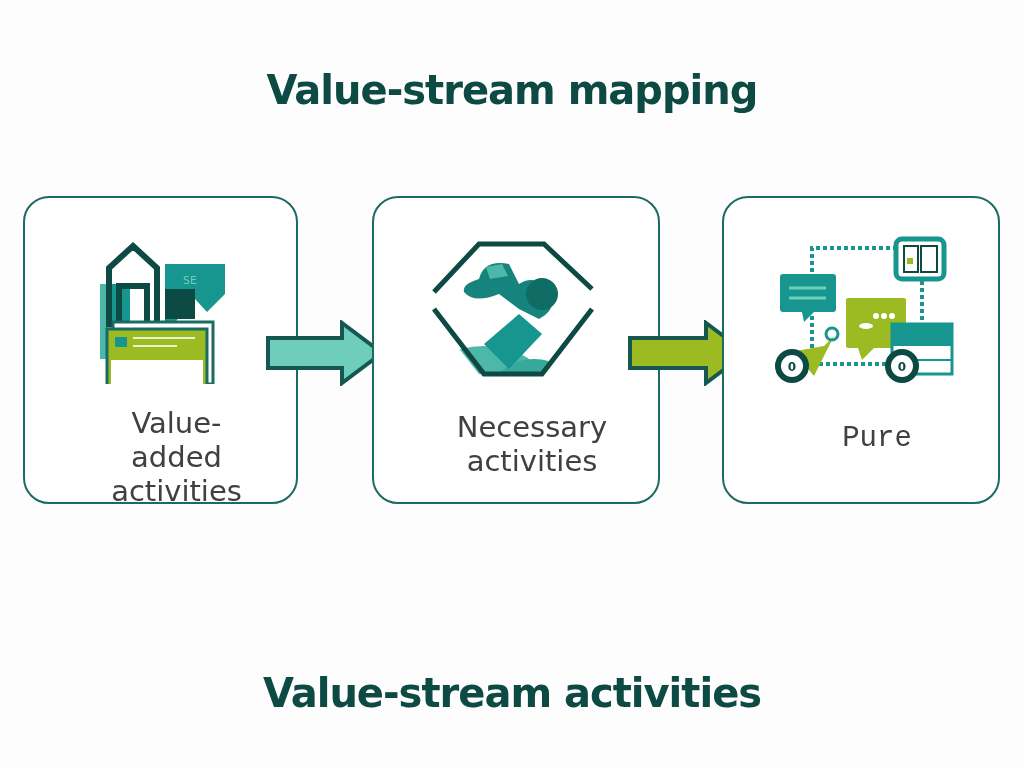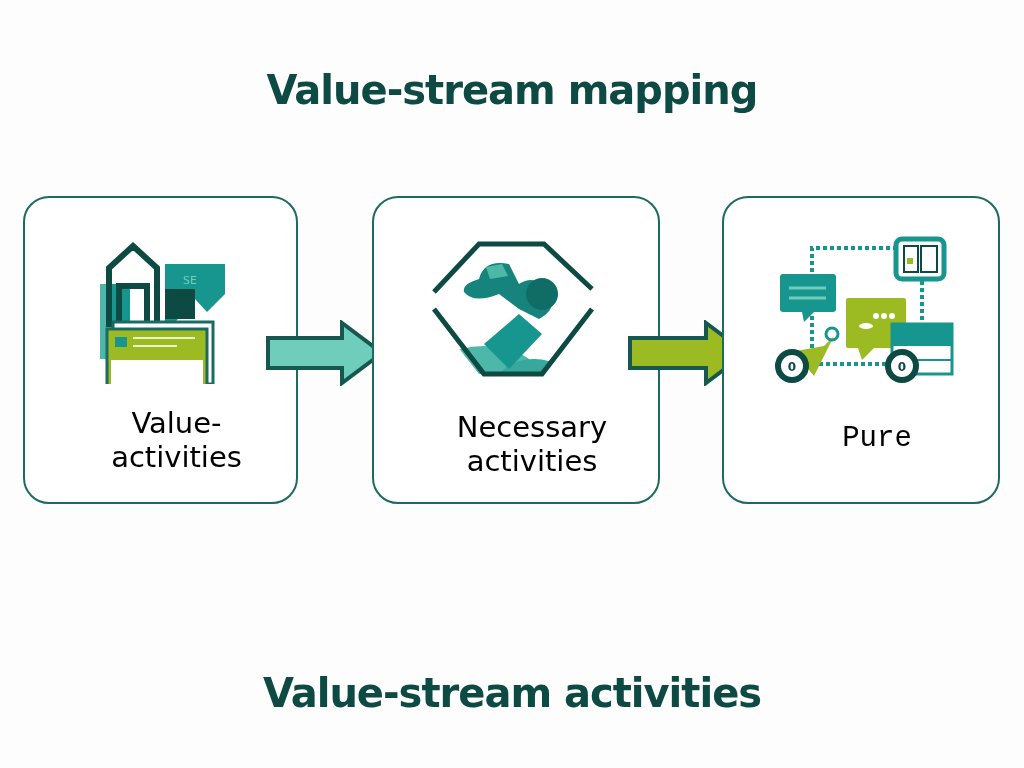--- a/index.html
+++ b/index.html
@@ -4,21 +4,21 @@
 <style>
   html,body{margin:0;padding:0;}
   body{width:1024px;height:768px;background:#fdfdfd;position:relative;overflow:hidden;font-family:"DejaVu Sans","Liberation Sans",sans-serif;color:#0f4b45;}
   .title{position:absolute;left:0;width:1024px;text-align:center;font-family:"DejaVu Sans",sans-serif;font-weight:bold;letter-spacing:-1px;color:#0d4a43;}
   #t1{top:52px;font-size:40px;margin-top:15px;}
   #t2{top:670px;font-size:40px;}
   .box{position:absolute;top:196px;height:308px;border:2.5px solid #1b6b62;border-radius:26px;background:#ffffff;box-sizing:border-box;}
   #b1{left:23px;width:275px;}
   #b2{left:372px;width:288px;}
   #b3{left:722px;width:278px;}
-  .label{position:absolute;left:0;right:0;text-align:center;font-family:"DejaVu Sans",sans-serif;font-size:29px;line-height:34px;color:#000000;margin-left:32px;}
+  .label{position:absolute;left:0;right:0;text-align:center;font-family:"DejaVu Sans",sans-serif;font-size:29px;line-height:34px;color:#404040;margin-left:32px;}
   #b1 .label{top:208px;}
   #b2 .label{top:212px;}
   #b3 .label{top:224px;font-family:Liberation Mono, monospace;}
   .icon{position:absolute;}
   #i1{left:70px;top:36px;width:140px;height:150px;}
   #i2{left:50px;top:36px;width:180px;height:150px;}
   #i3{left:50px;top:38px;width:180px;height:150px;}
   .arrow{position:absolute;}
   #a1{left:266px;top:320px;width:120px;height:66px;}
   #a2{left:628px;top:320px;width:122px;height:66px;}
@@ -39,20 +39,21 @@
     <rect x="70" y="55" width="30" height="30" fill="#0d4a43"></rect>
     <rect x="18" y="88" width="100" height="62" fill="#ffffff" stroke="#1b6b62" stroke-width="3"></rect>
     <rect x="12" y="95" width="100" height="60" fill="#9cbb23" stroke="#1b6b62" stroke-width="3"></rect>
     <rect x="16" y="126" width="92" height="25" fill="#ffffff"></rect>
     <rect x="20" y="103" width="12" height="10" fill="#16968e"></rect>
     <line x1="38" y1="104" x2="100" y2="104" stroke="#e9f2c8" stroke-width="2"></line>
     <line x1="38" y1="112" x2="82" y2="112" stroke="#e9f2c8" stroke-width="2"></line>
   </svg>
   <div class="label">
     <div>Value-</div>
+    <div>added</div>
     <div>activities</div>
   </div>
 </div>
 
 <svg id="a1" class="arrow" viewBox="0 0 120 66">
   <polygon points="2,18 76,18 76,3 116,33 76,63 76,48 2,48" fill="#6fcdbb" stroke="#16584f" stroke-width="4" stroke-linejoin="miter"></polygon>
 </svg>
 
 <div id="b2" class="box">
   <svg id="i2" class="icon" viewBox="0 0 180 150">

